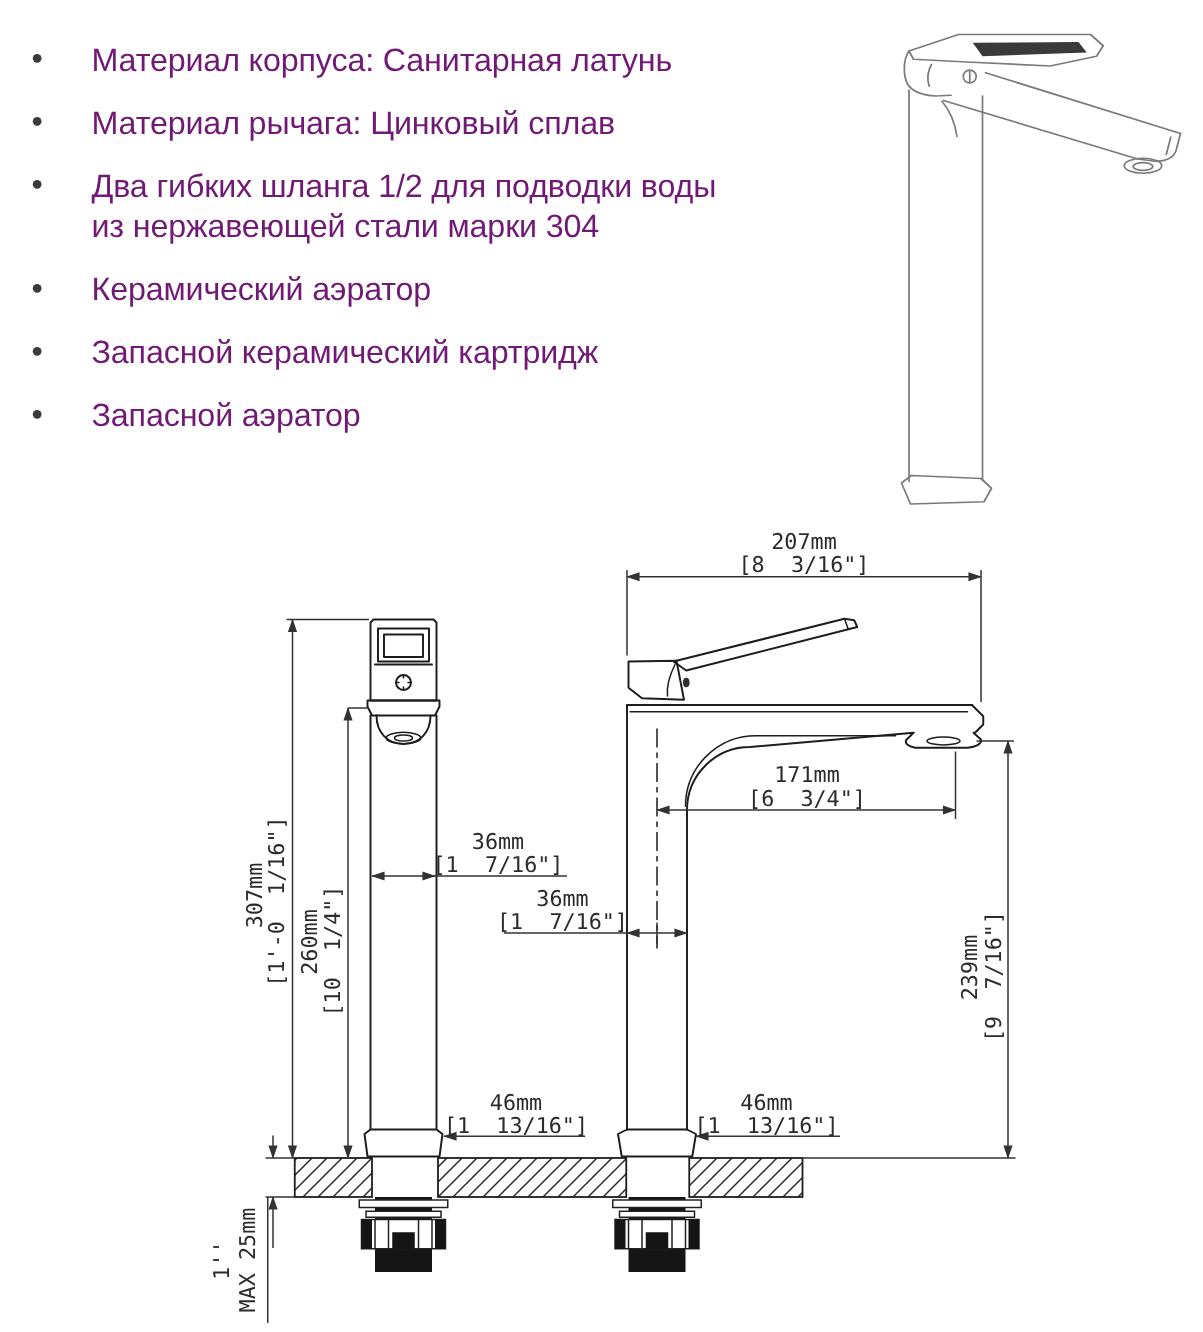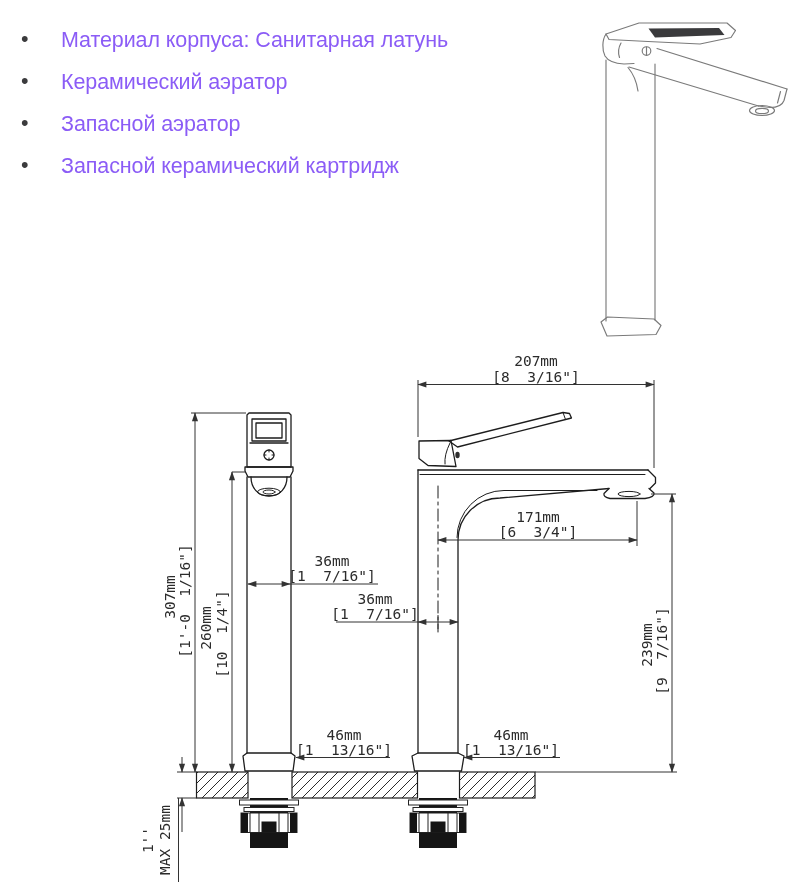--- a/index.html
+++ b/index.html
@@ -1,48 +1,56 @@
 <!DOCTYPE html>
 <html><head>
 <meta charset="utf-8">
 <style>
   html,body{margin:0;padding:0;}
   body{width:802px;height:888px;background:#ffffff;position:relative;overflow:hidden;
        font-family:"Liberation Sans",sans-serif;}
   .specs{position:absolute;left:14px;top:27px;width:556px;margin:0;padding:0;list-style:none;}
   .spec{position:relative;padding-left:47px;margin-bottom:15px;font-size:21.5px;line-height:27px;
-        color:#8b5cf6;letter-spacing:-0.1px;}
+        color:#701a75;letter-spacing:-0.1px;}
   .spec::before{content:"\2022";position:absolute;left:7px;top:-1px;color:#3b3b3d;}
   .spec span{display:block;}
   .spec .l2:empty{display:none;}
   svg.art{position:absolute;left:0;top:0;}
   .cadtext{font-family:"DejaVu Sans Mono",monospace;font-size:14.5px;fill:#2b2b2b;stroke:none;}
   .obj{stroke:#1d1d1d;stroke-width:1.3;fill:none;stroke-linejoin:round;stroke-linecap:round;}
   .dim{stroke:#333333;stroke-width:1;fill:none;}
   .render{stroke:#7a7a7a;stroke-width:1.15;fill:none;stroke-linejoin:round;stroke-linecap:round;}
   .dash{stroke-dasharray:12 4 3 4;}
 </style>
 </head>
 <body>
 
 <ul class="specs">
   <li class="spec">
     <span class="l1">Материал корпуса: Санитарная латунь</span>
 
   </li>
   <li class="spec">
+    <span class="l1">Материал рычага: Цинковый сплав</span>
+
+  </li>
+  <li class="spec">
+    <span class="l1">Два гибких шланга 1/2 для подводки воды</span>
+    <span class="l2">из нержавеющей стали марки 304</span>
+  </li>
+  <li class="spec">
     <span class="l1">Керамический аэратор</span>
 
   </li>
   <li class="spec">
+    <span class="l1">Запасной керамический картридж</span>
+
+  </li>
+  <li class="spec">
     <span class="l1">Запасной аэратор</span>
-
-  </li>
-  <li class="spec">
-    <span class="l1">Запасной керамический картридж</span>
 
   </li>
 </ul>
 
 <svg class="art" width="802" height="888" viewBox="0 0 802 888">
   <defs>
     <marker id="arr" viewBox="0 0 10 10" refX="9.3" refY="5" markerWidth="12" markerHeight="9" orient="auto-start-reverse">
       <path d="M0,1.6 L10,5 L0,8.4 Z" fill="#333333"></path>
     </marker>
     <pattern id="hatch" patternUnits="userSpaceOnUse" width="10" height="10">

